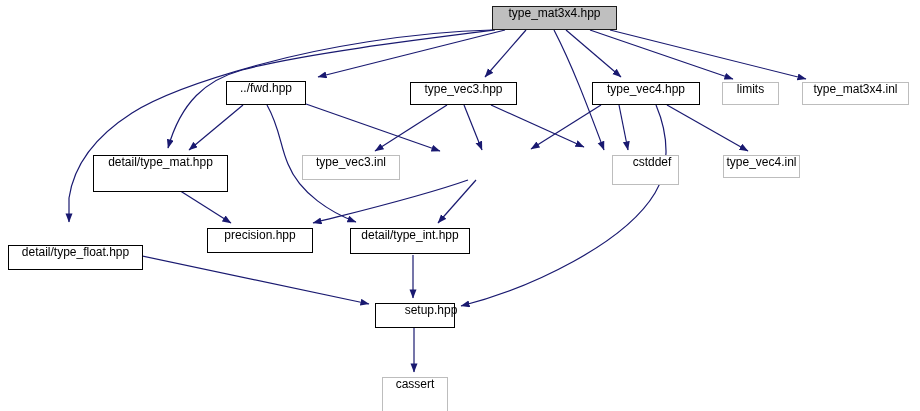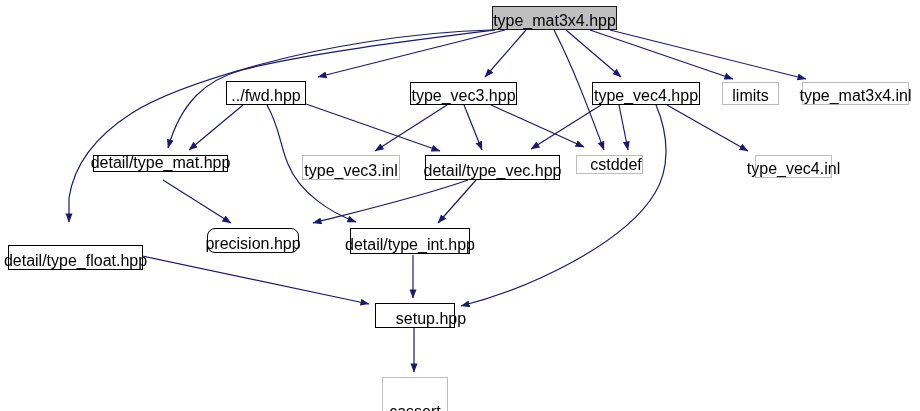--- a/index.html
+++ b/index.html
@@ -5,22 +5,22 @@
   html,body { margin:0; padding:0; }
   body { background:#ffffff; }
   .canvas {
     position:relative; width:920px; height:411px; background:#ffffff;
     font-family:"Liberation Sans", sans-serif; overflow:hidden;
   }
   .edges { position:absolute; left:0; top:0; width:920px; height:411px; }
   .node {
     position:absolute; box-sizing:border-box;
     background:#ffffff; border:1px solid #000000;
-    color:#000000; font-size:16px; line-height:1;
-    display:flex; align-items:flex-end; justify-content:center;
+    color:#000000; font-size:12px; line-height:1;
+    display:flex; align-items:flex-start; justify-content:center;
     white-space:nowrap; z-index:2;
   }
   .node.ext { border-color:#bdbdbd; }
   .node.root { background:#bfbfbf; border:1.5px solid #1c1c1c; }
 </style>
 </head>
 <body>
 
 <div class="canvas">
 
@@ -69,39 +69,36 @@
     </div>
   <div class="node" style="left:592px; top:82px; width:108px; height:23px;">
       <span>type_vec4.hpp</span>
     </div>
   <div class="node ext" style="left:722px; top:82px; width:57px;  height:23px;">
       <span>limits</span>
     </div>
   <div class="node ext" style="left:802px; top:82px; width:107px; height:23px;">
       <span>type_mat3x4.inl</span>
     </div>
-  <div class="node" style="left:93px;  top:155px; width:135px; height:17px;">
+  <div class="node" style="left:93px;  top:155px; width:135px; height:37px;">
       <span>detail/type_mat.hpp</span>
     </div>
   <div class="node ext" style="left:302px; top:155px; width:98px;  height:25px;">
       <span>type_vec3.inl</span>
     </div>
-  <div class="node" style="left:425px; top:155px; width:135px; height:25px;">
-      <span>detail/type_vec.hpp</span>
-    </div>
-  <div class="node ext" style="left:576px; top:155px; width:67px;  height:19px;padding-left:13px;">
+  <div class="node ext" style="left:612px; top:155px; width:67px;  height:30px;padding-left:13px;">
       <span>cstddef</span>
     </div>
-  <div class="node ext" style="left:723px; top:155px; width:77px;  height:23px;margin-left:32px;">
+  <div class="node ext" style="left:723px; top:155px; width:77px;  height:23px;">
       <span>type_vec4.inl</span>
     </div>
   <div class="node" style="left:8px;   top:228px; width:135px; height:25px;margin-top:17px;">
       <span>detail/type_float.hpp</span>
     </div>
-  <div class="node" style="left:207px; top:228px; width:92px; height:25px;border-radius:8px;">
+  <div class="node" style="left:207px; top:228px; width:106px; height:25px;">
       <span>precision.hpp</span>
     </div>
   <div class="node" style="left:350px; top:228px; width:120px; height:26px;">
       <span>detail/type_int.hpp</span>
     </div>
   <div class="node" style="left:375px; top:303px; width:80px;  height:25px;padding-left:32px;">
       <span>setup.hpp</span>
     </div>
   <div class="node ext" style="left:382px; top:377px; width:66px;  height:44px;">
       <span>cassert</span>

